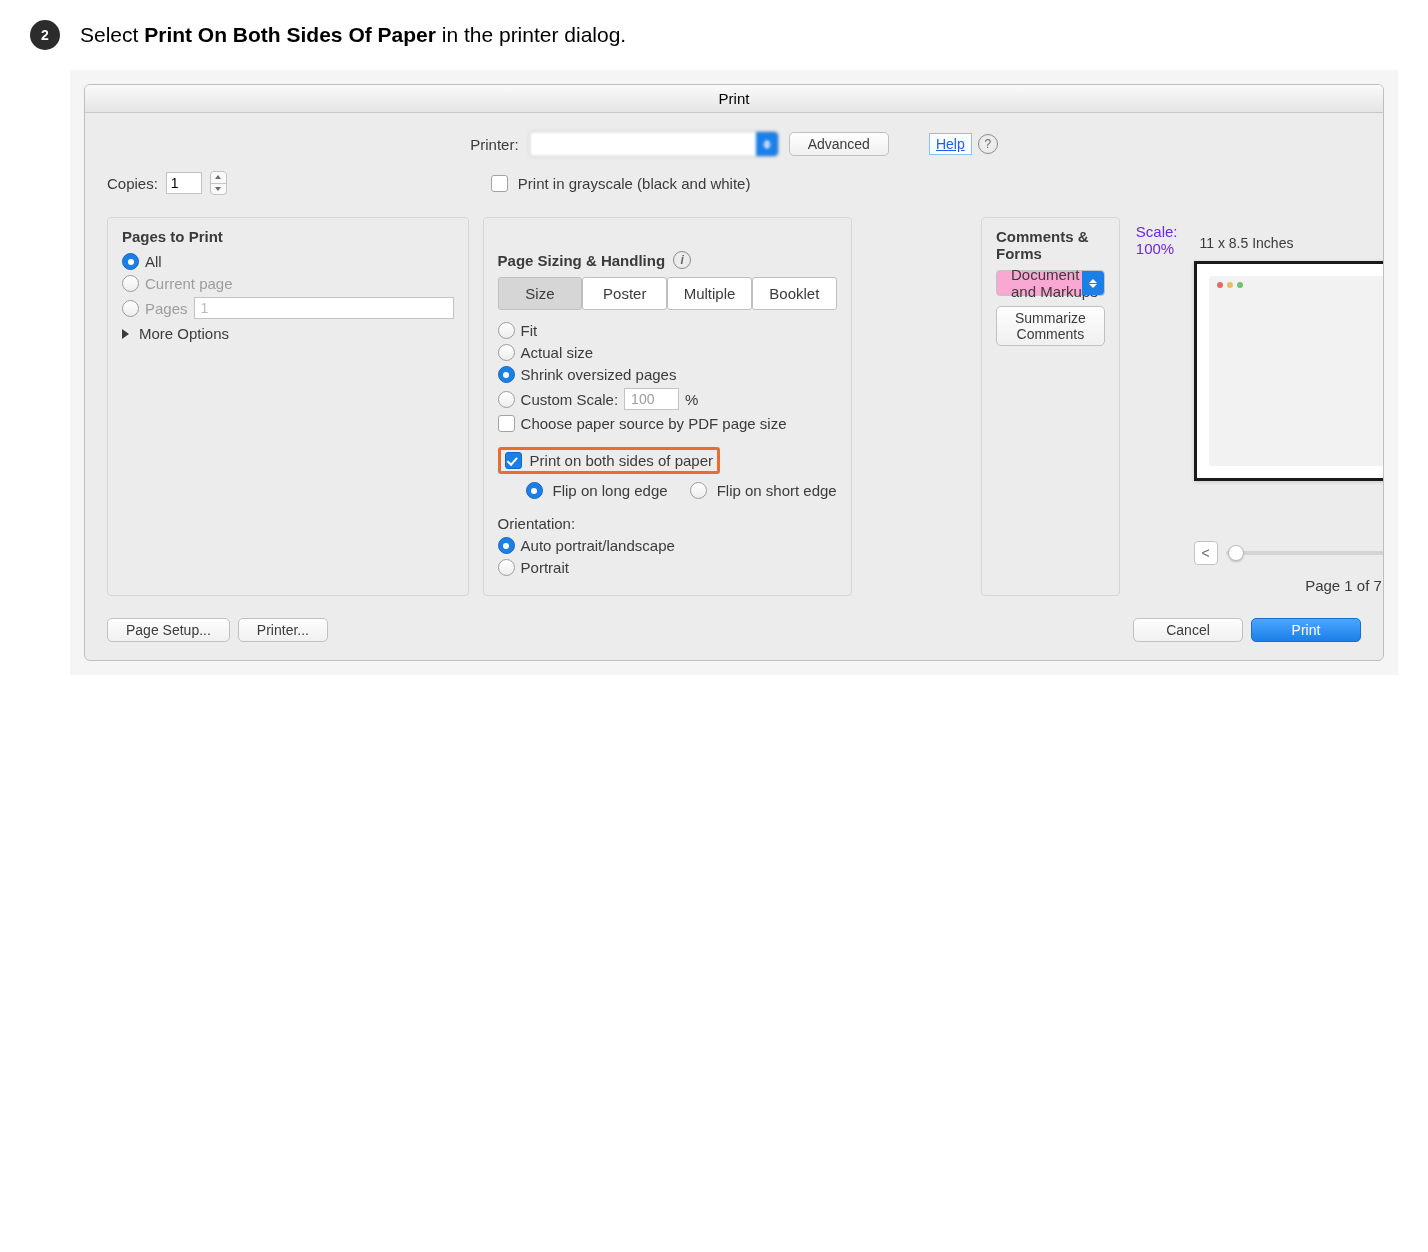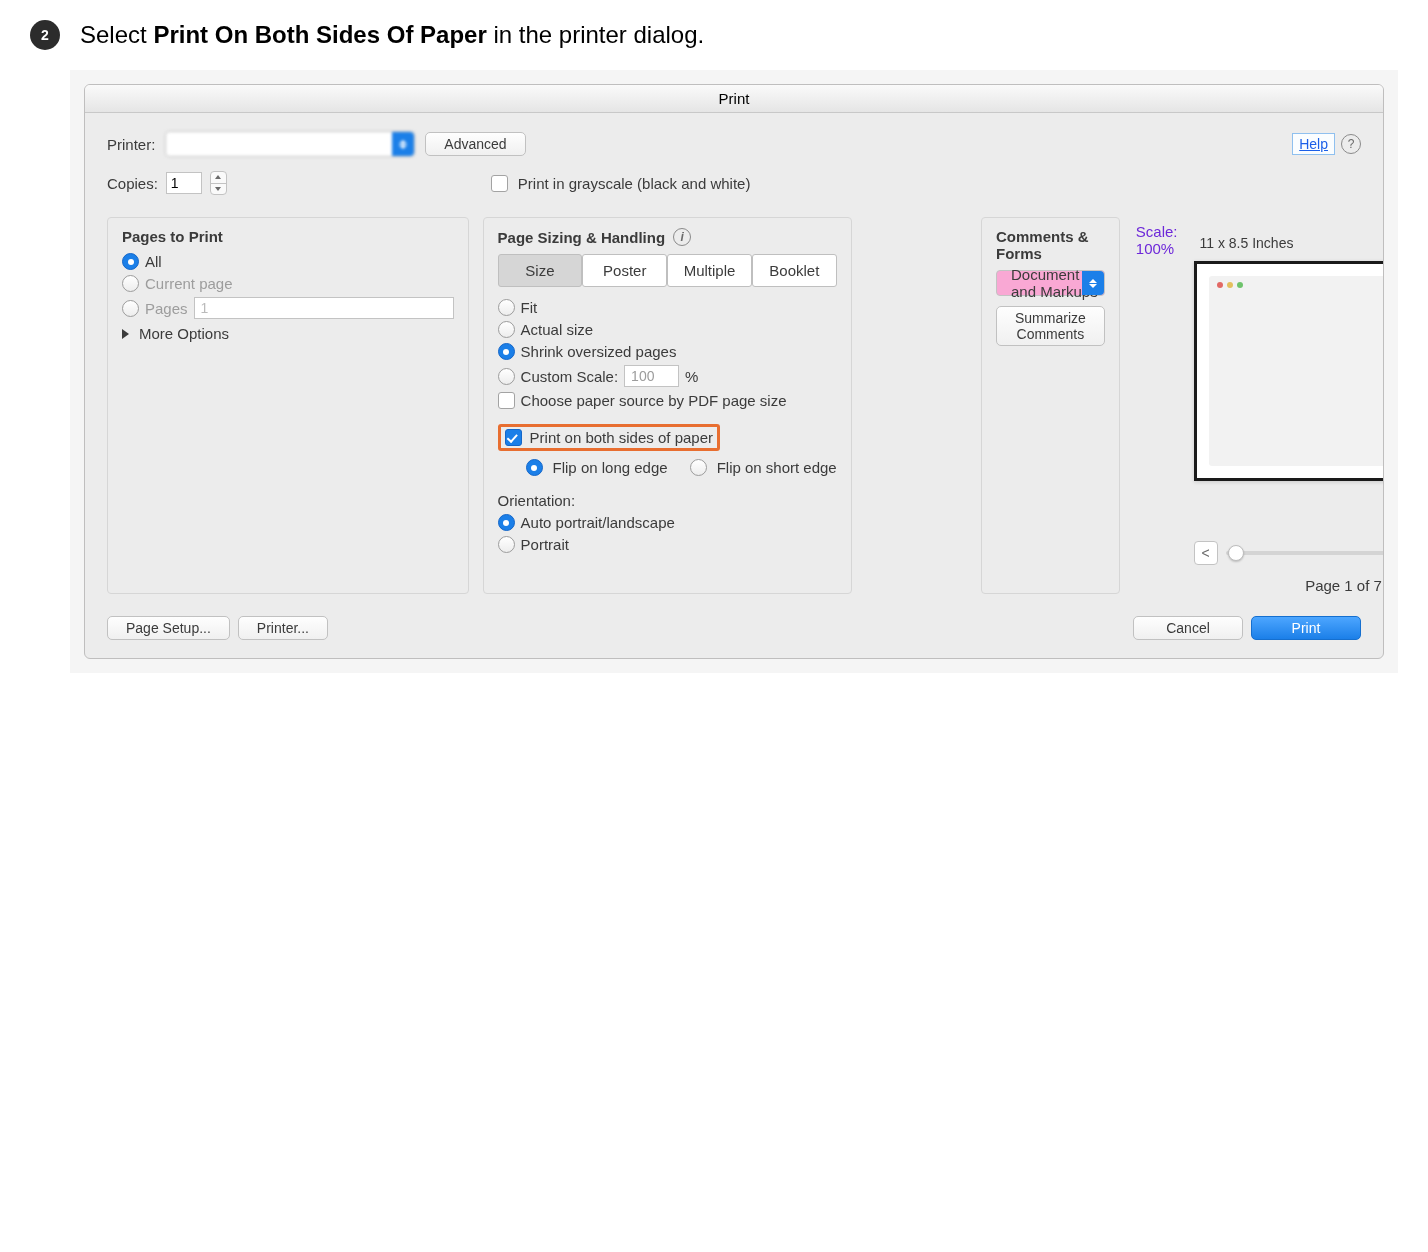--- a/index.html
+++ b/index.html
@@ -22,21 +22,21 @@
     background: #2c2c2c;
     color: #fff;
     display: flex;
     align-items: center;
     justify-content: center;
     font-size: 14px;
     font-weight: 700;
     flex-shrink: 0;
   }
   .instruction {
-    font-size: 24px;
+    font-size: 21px;
     font-weight: 400;
   }
   .instruction b { font-weight: 700; }
   .dialog-wrap {
     background: #f5f5f5;
     padding: 14px;
     margin-left: 40px;
   }
   .dialog {
     background: #ececec;
@@ -112,21 +112,21 @@
     font-size:14px;
   }
   .info-circle {
     width:20px; height:20px; border-radius:50%;
     border:1.5px solid #8a8a8a;
     color:#6a6a6a;
     font-size:12px;
     display:inline-flex; align-items:center; justify-content:center;
   }
   .top-rows { display:flex; flex-direction:column; gap:14px; }
-  .top-row1 { display:flex; align-items:center; justify-content:space-between;gap:40px; }
+  .top-row1 { display:flex; align-items:center; justify-content:center;gap:40px; }
   .copies-input {
     width: 36px; height:22px;
     background:#fff;
     border:1px solid #c3c3c3;
     font-size:14px;
     padding-left:4px;
   }
   .stepper {
     width:17px; height:24px;
     border:1px solid #c3c3c3;
@@ -317,21 +317,21 @@
             <span>Pages</span>
             <input class="text-input" style="width: 260px; color: rgb(187, 187, 187);" value="1">
           </div>
           <div class="more-opts">
             <span class="tri-right"></span>
             <span>More Options</span>
           </div>
         </div>
 
         <div class="panel">
-          <div class="section-title" style="display:flex;align-items:center;gap:8px;">
+          <div class="section-title" style="display:flex;align-items:center;gap:8px;margin-top:23px;">
             <span>Page Sizing &amp; Handling</span>
             <span class="sizing-info-icon">i</span>
           </div>
           <div class="seg">
             <div class="seg-btn active">Size</div>
             <div class="seg-btn">Poster</div>
             <div class="seg-btn">Multiple</div>
             <div class="seg-btn">Booklet</div>
           </div>
           <div class="opt-row">

